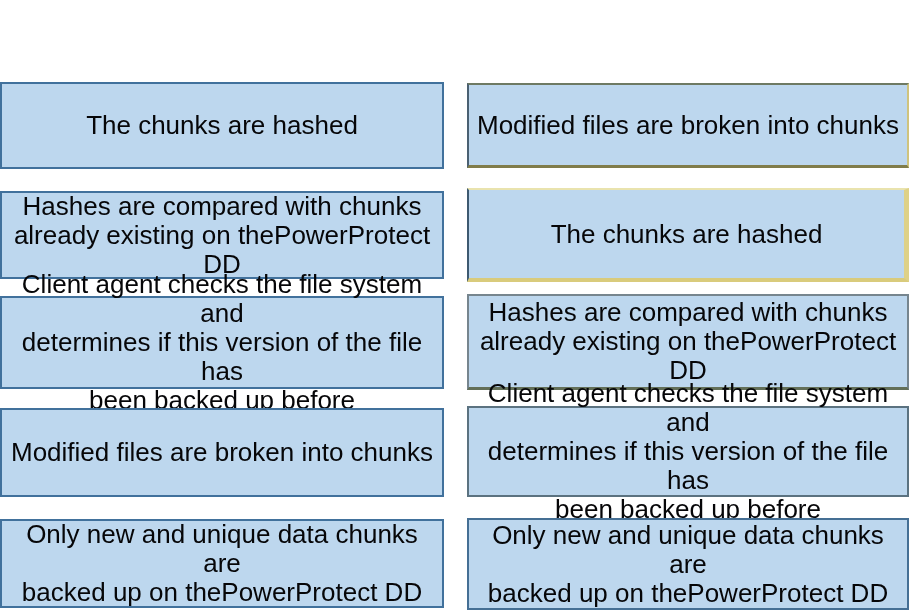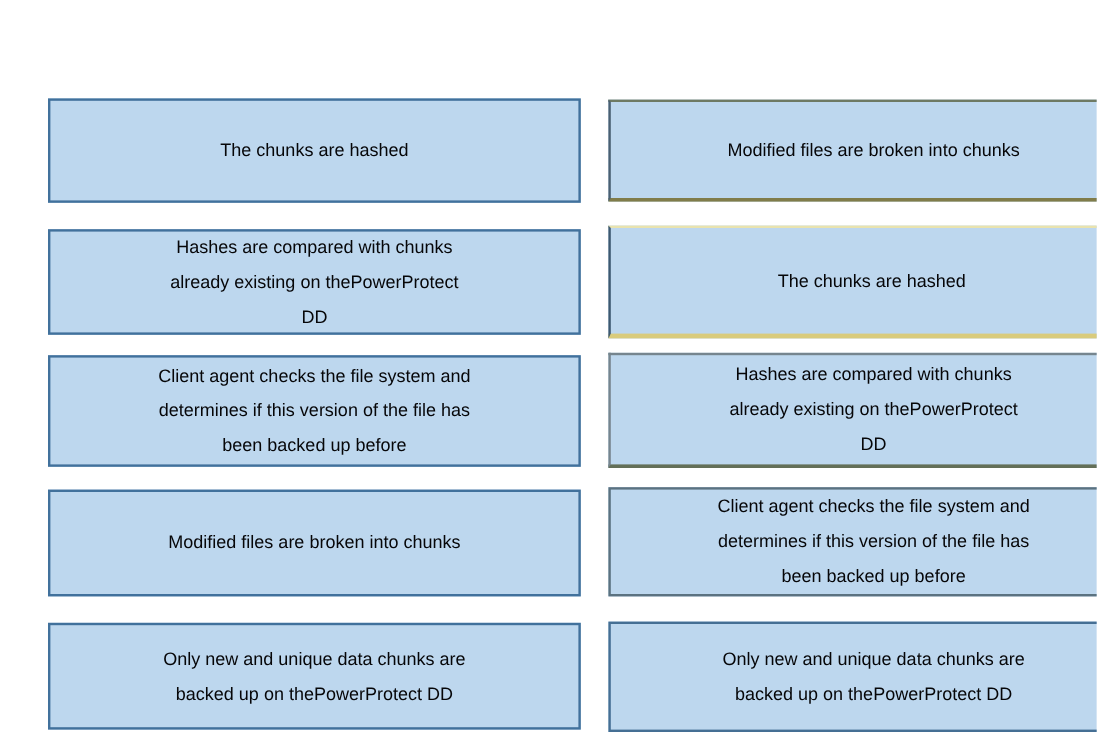--- a/index.html
+++ b/index.html
@@ -14,24 +14,23 @@
   .box {
     position: absolute;
     box-sizing: border-box;
     background: #bdd7ee;
     display: flex;
     align-items: center;
     justify-content: center;
     text-align: center;
     padding: 2px 6px;
     color: #060608;
-    font-size: 15px;
+    font-size: 26px;
     line-height: 29px;
     cursor: default;
-    margin-left: 40px;
   }
   .box span { white-space: pre-line; }
 
   
   .src { left: 0; width: 444px; border: 2px solid #41719c; }
   .l1 { top: 82px;  height: 87px; }
   .l2 { top: 191px; height: 88px; }
   .l3 { top: 296px; height: 93px; }
   .l4 { top: 408px; height: 89px; }
   .l5 { top: 519px; height: 89px; }

